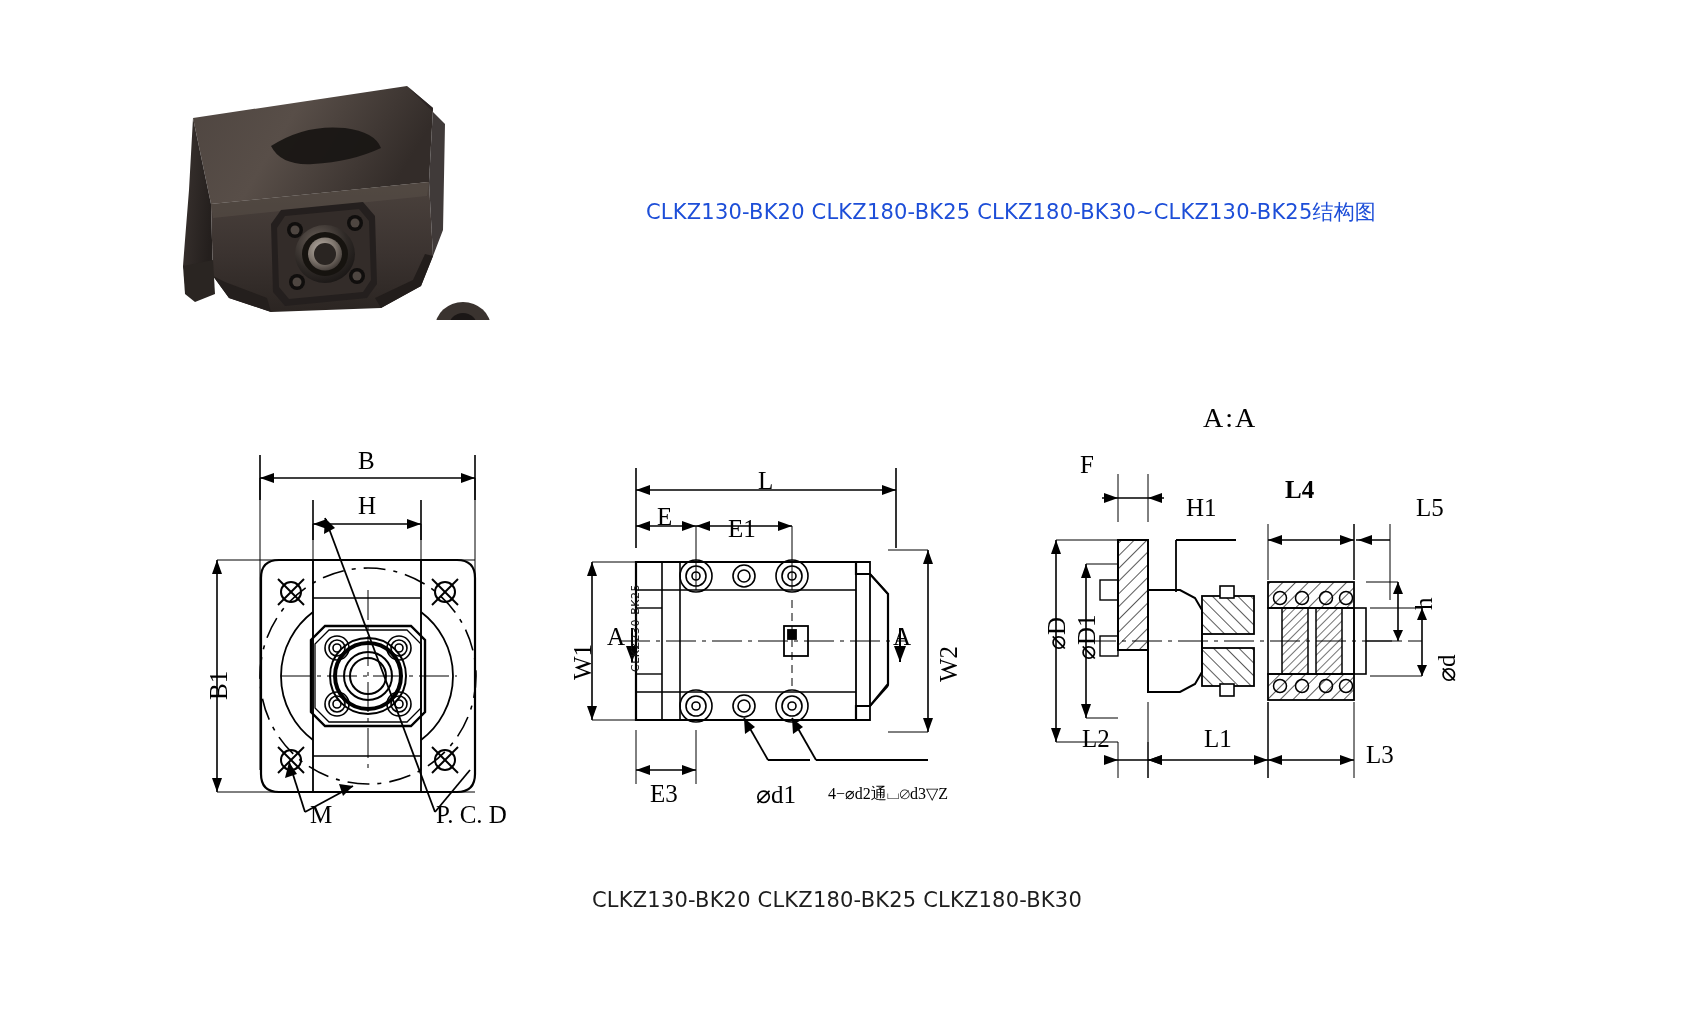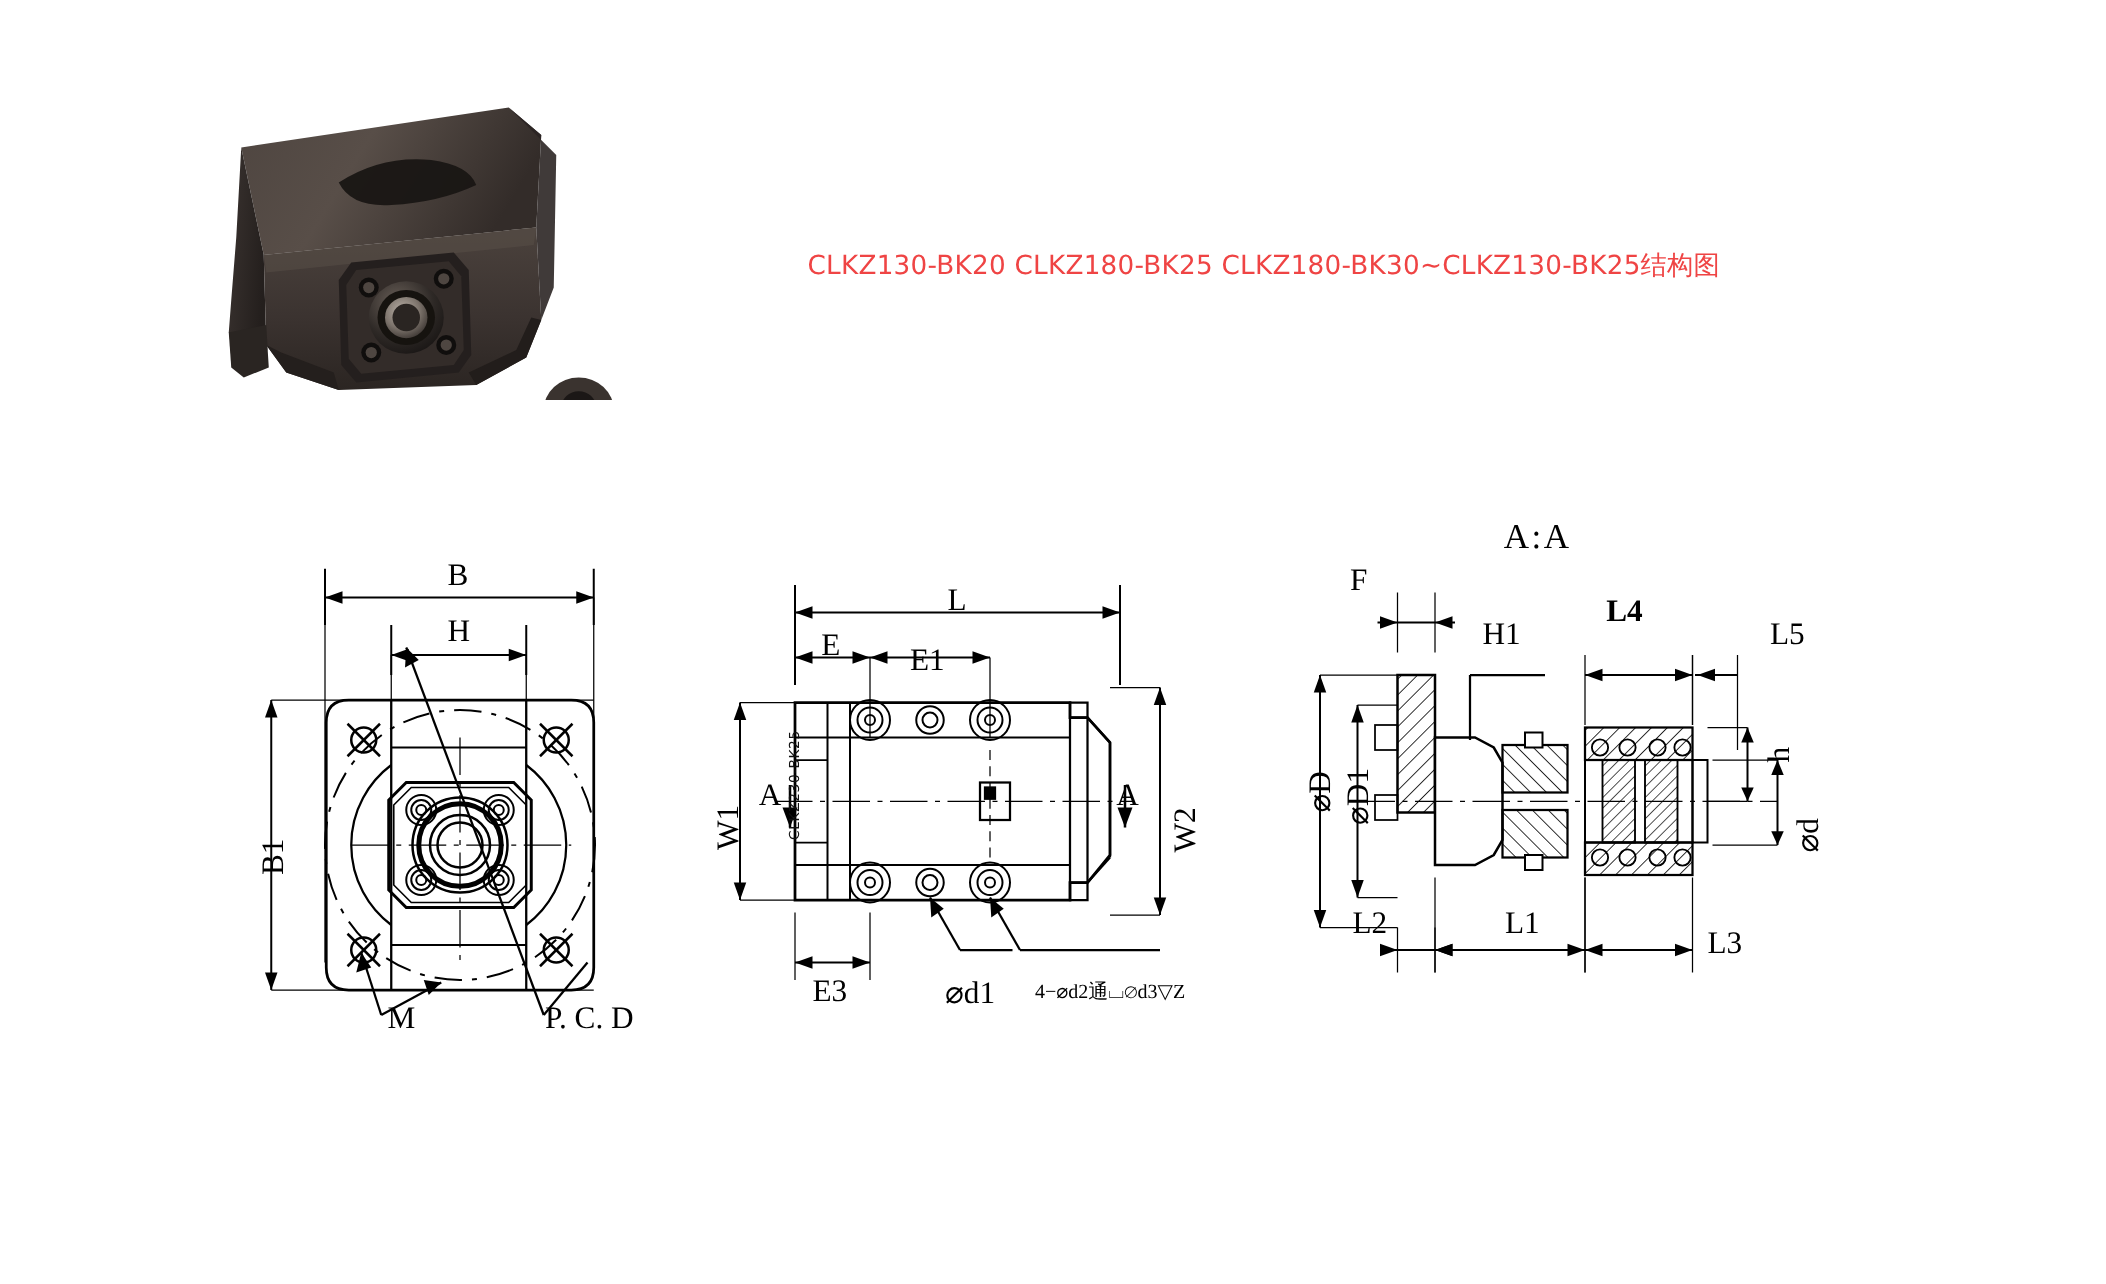--- a/index.html
+++ b/index.html
@@ -31,21 +31,21 @@
   }
   
   .title-main {
     position: absolute;
     left: 646px;
     top: 198px;
     font-family: "DejaVu Sans", sans-serif;
     font-size: 21px;
     letter-spacing: 0.2px;
     white-space: nowrap;
-    color: #ef4444;
+    color: #1d4ed8;
   }
   .caption-bottom {
     position: absolute;
     left: 592px;
     top: 888px;
     font-family: "DejaVu Sans", sans-serif;
     font-size: 21px;
     letter-spacing: 0.2px;
     white-space: nowrap;
     color: #1d1d1d;
@@ -494,27 +494,28 @@
       <polygon points="238,320 224,315 224,325" fill="#000" stroke="none"></polygon>
 
       <line x1="238" y1="262" x2="238" y2="338" stroke-width="1"></line>
       <line x1="324" y1="262" x2="324" y2="338" stroke-width="1"></line>
       <line x1="238" y1="320" x2="324" y2="320"></line>
       <polygon points="238,320 252,315 252,325" fill="#000" stroke="none"></polygon>
       <polygon points="324,320 310,315 310,325" fill="#000" stroke="none"></polygon>
     </g>
   </svg>
 
-  <div class="sec-title" style="left:1203px; top:402px;margin-top:12px;">A:A</div>
+  <div class="sec-title" style="left:1203px; top:402px;">A:A</div>
   <div class="dim" style="left:1080px; top:452px;">F</div>
   <div class="dim" style="left:1186px; top:495px;">H1</div>
   <div class="dim" style="left:1285px; top:477px;font-weight:bold;">L4</div>
   <div class="dim" style="left:1416px; top:495px;">L5</div>
   <div class="dim vert" style="left:1044px; top:650px;">⌀D</div>
   <div class="dim vert" style="left:1074px; top:660px;">⌀D1</div>
   <div class="dim vert" style="left:1411px; top:610px;">h</div>
   <div class="dim vert" style="left:1434px; top:682px;">⌀d</div>
   <div class="dim" style="left:1082px; top:726px;">L2</div>
   <div class="dim" style="left:1204px; top:726px;">L1</div>
   <div class="dim" style="left:1366px; top:726px;margin-top:16px;">L3</div>
 
+  <div class="caption-bottom">CLKZ130-BK20 CLKZ180-BK25 CLKZ180-BK30</div>
 
 </div>
 
 </body></html>

